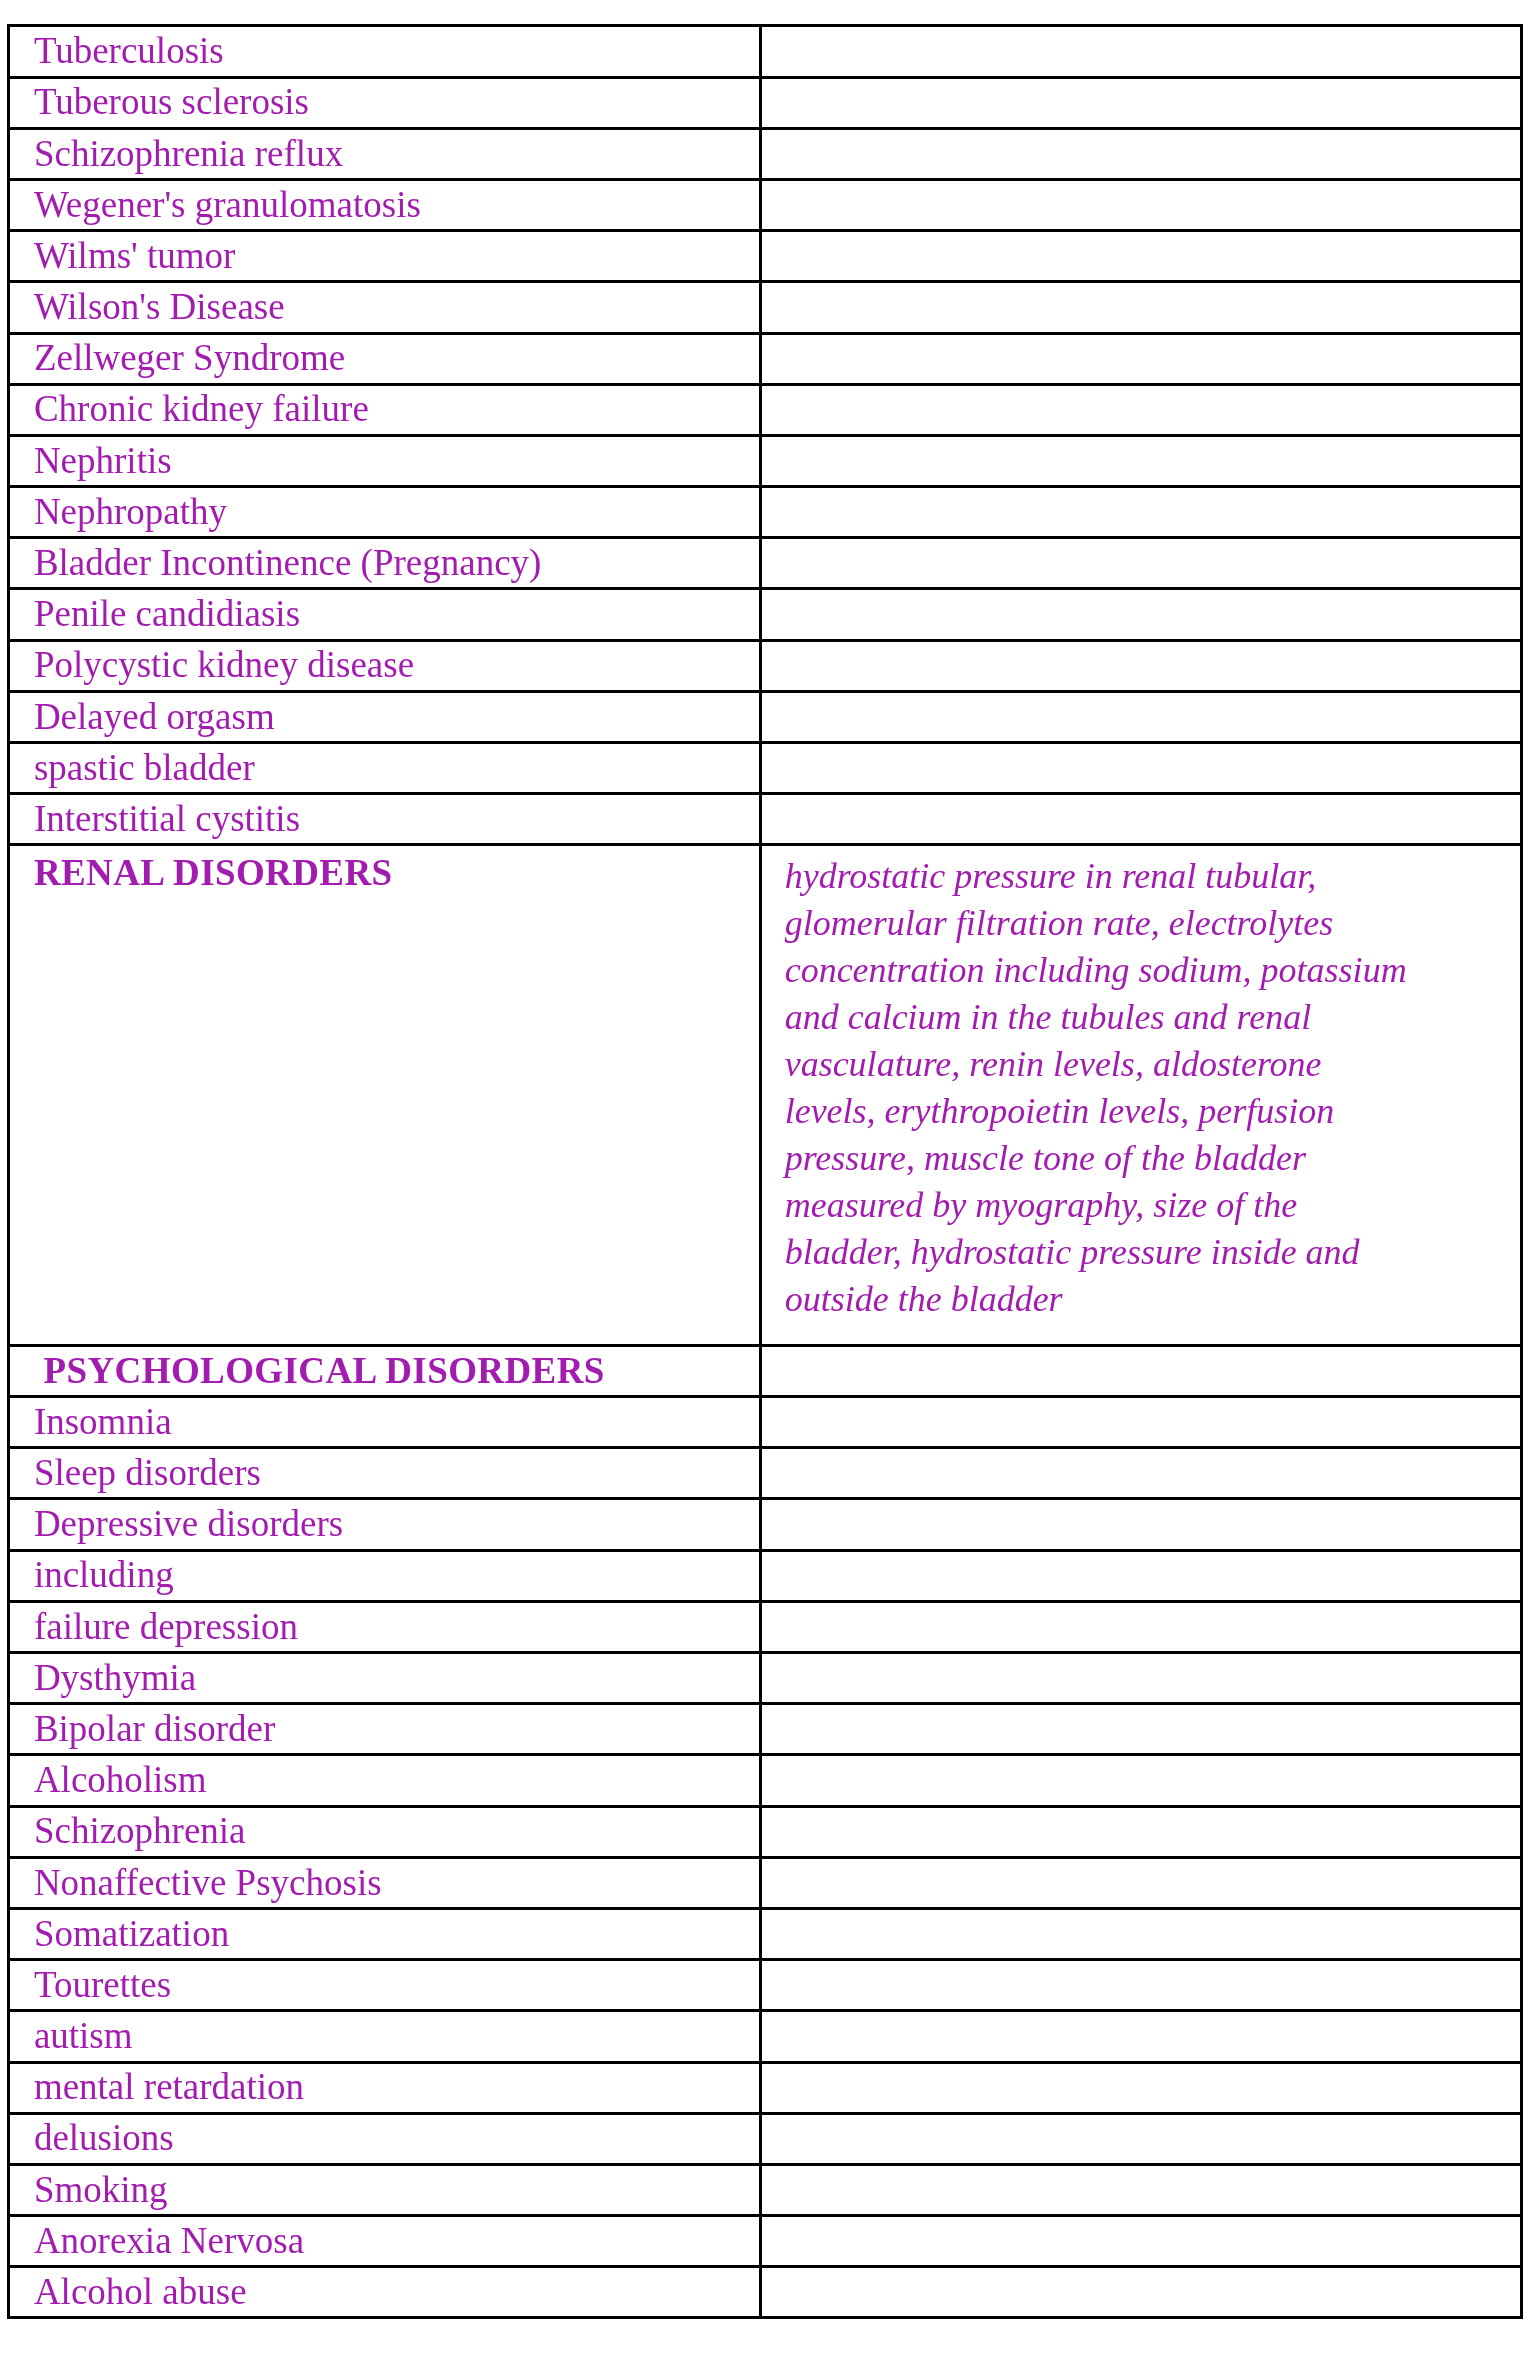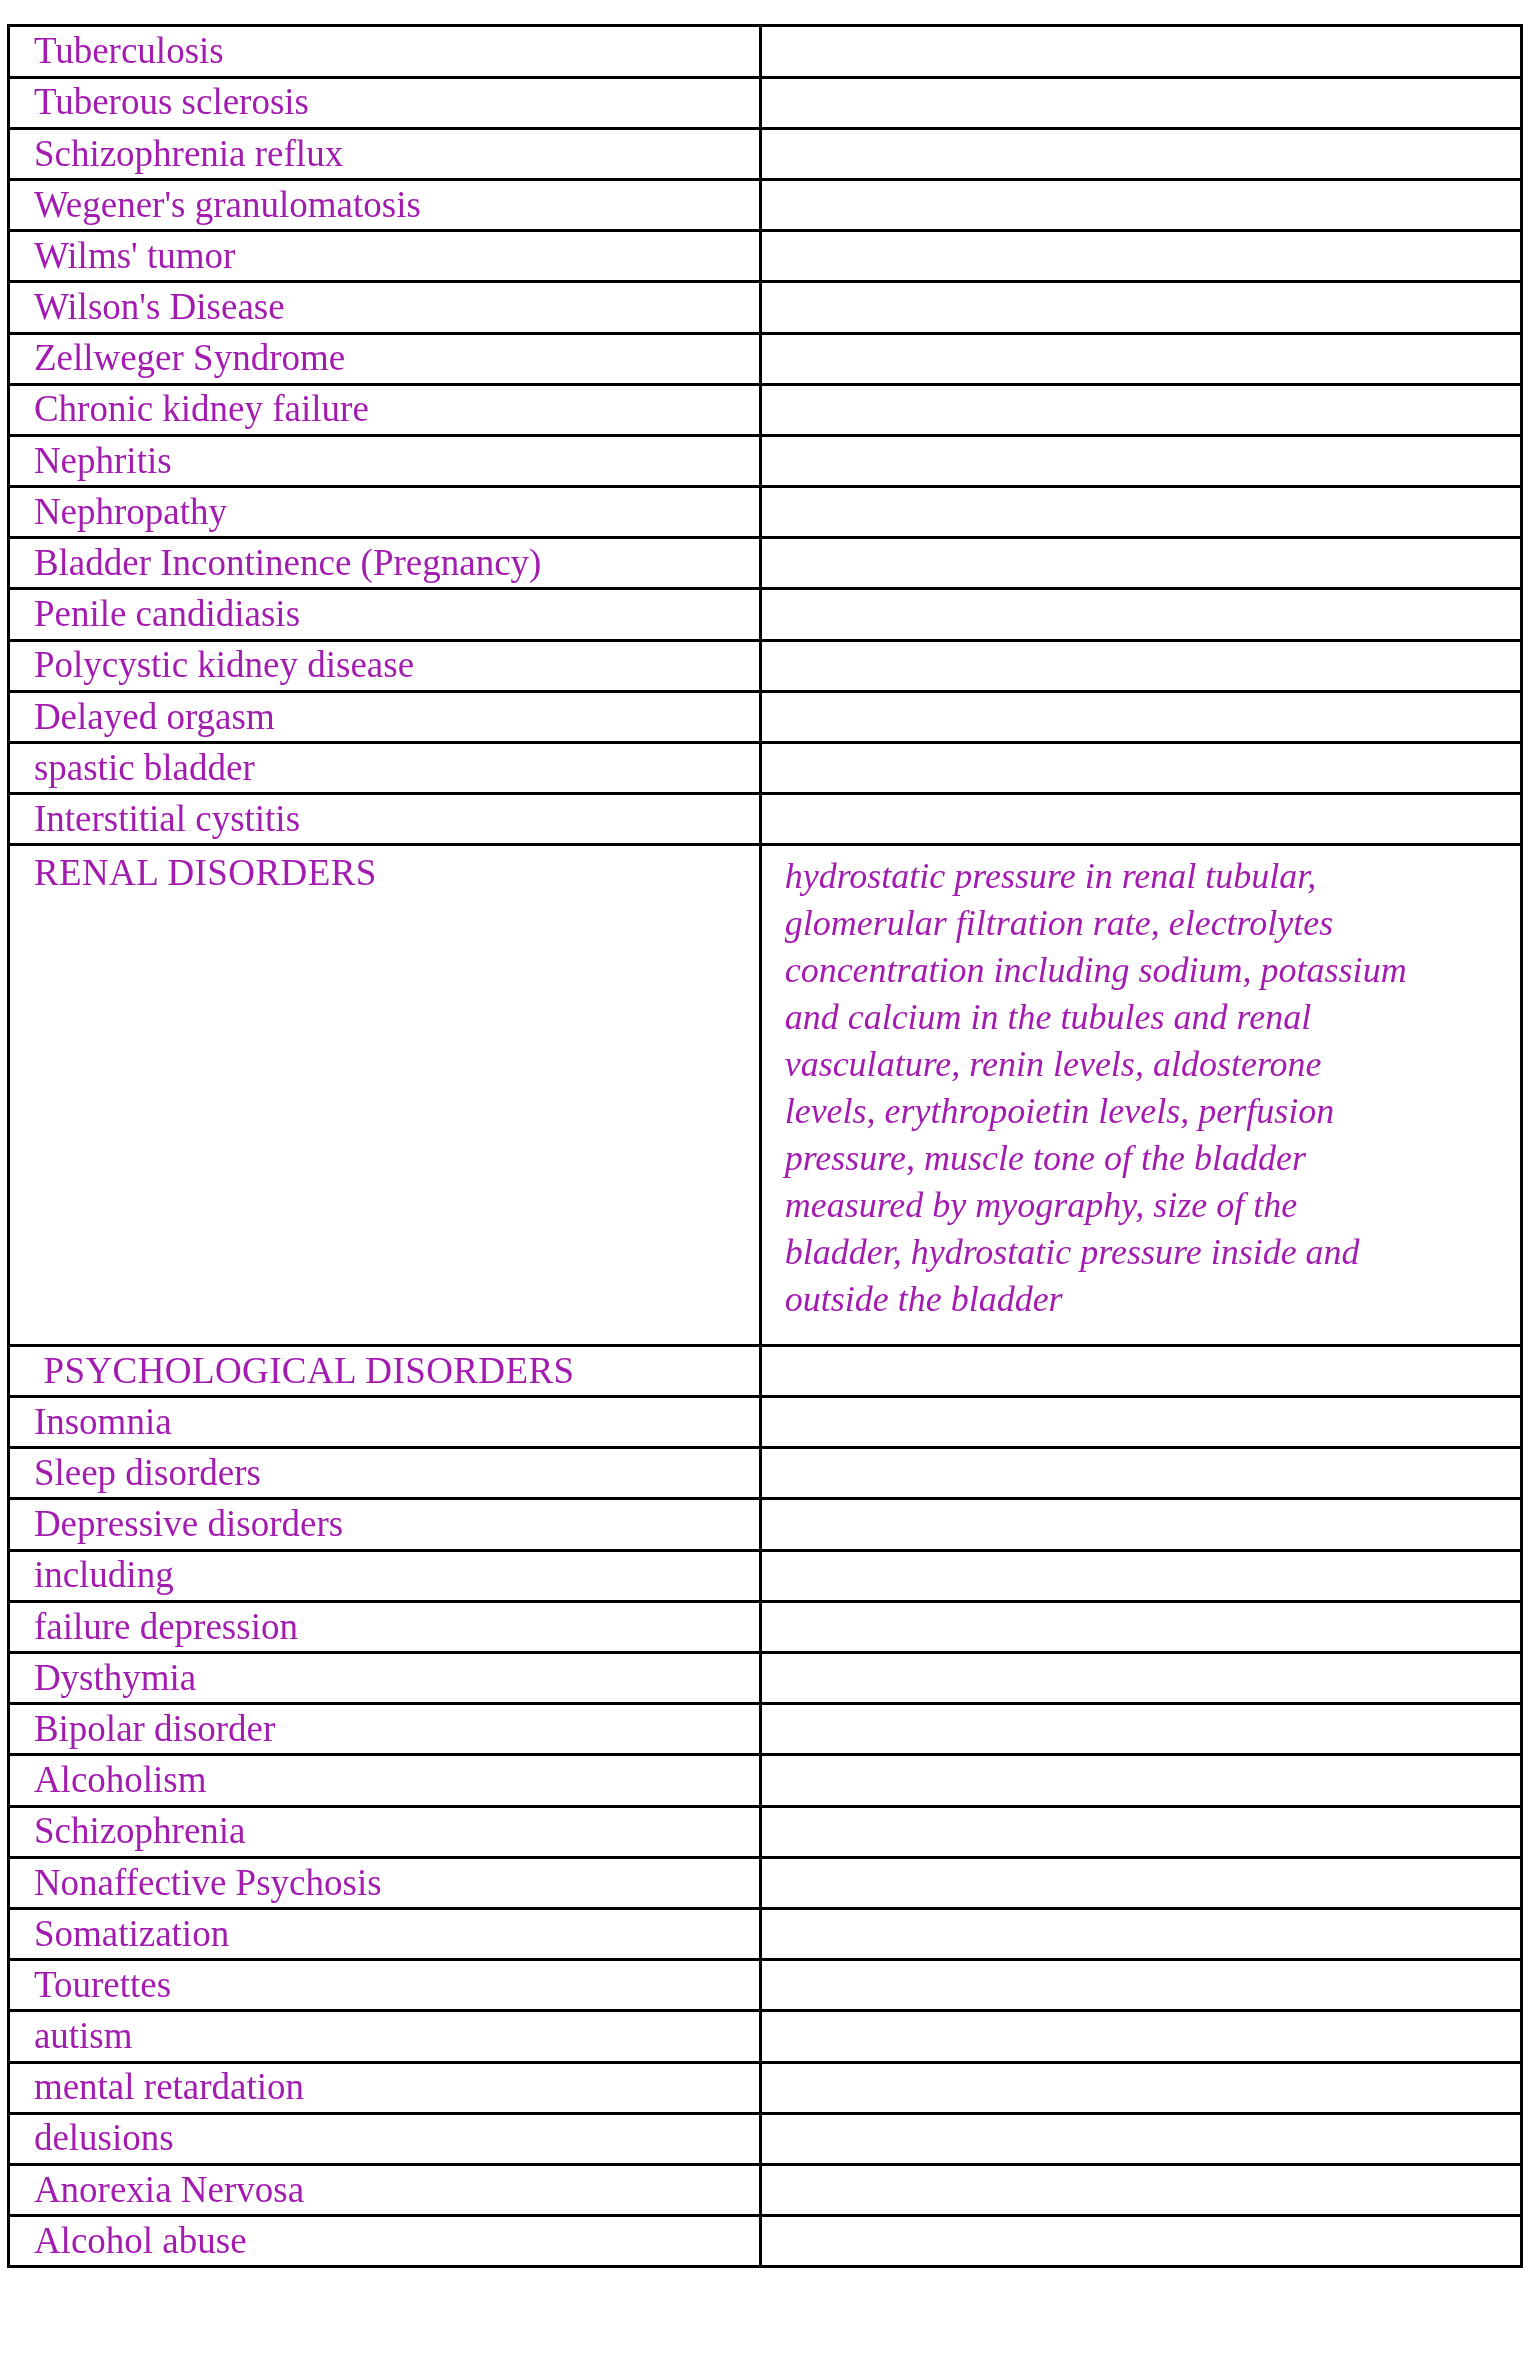--- a/index.html
+++ b/index.html
@@ -29,21 +29,21 @@
     vertical-align: middle;
     font-size: 37px;
     line-height: 1.1;
     height: 45px;
     padding: 1.6px 8.1px 1.6px 24.4px;
     overflow: hidden;
   }
   td.left-cell { width: 49.7%; }
   td.right-cell { width: 50.3%; }
   tr.header-row td.left-cell {
-    font-weight: normal;
+    font-weight: bold;
     letter-spacing: 0.4px;
   }
   tr.header-row.indent td.left-cell {
     padding-left: 34px;
   }
   tr.tall-row td.cell {
     vertical-align: top;
     padding-top: 6.5px;
     padding-bottom: 21px;
   }
@@ -197,20 +197,24 @@
         </tr>
         <tr>
           <td class="cell left-cell">mental retardation</td>
           <td class="cell right-cell"></td>
         </tr>
         <tr>
           <td class="cell left-cell">delusions</td>
           <td class="cell right-cell"></td>
         </tr>
         <tr>
+          <td class="cell left-cell">Smoking</td>
+          <td class="cell right-cell"></td>
+        </tr>
+        <tr>
           <td class="cell left-cell">Anorexia Nervosa</td>
           <td class="cell right-cell"></td>
         </tr>
         <tr>
           <td class="cell left-cell">Alcohol abuse</td>
           <td class="cell right-cell"></td>
         </tr>
       </tbody>
   </table>
 </div>

